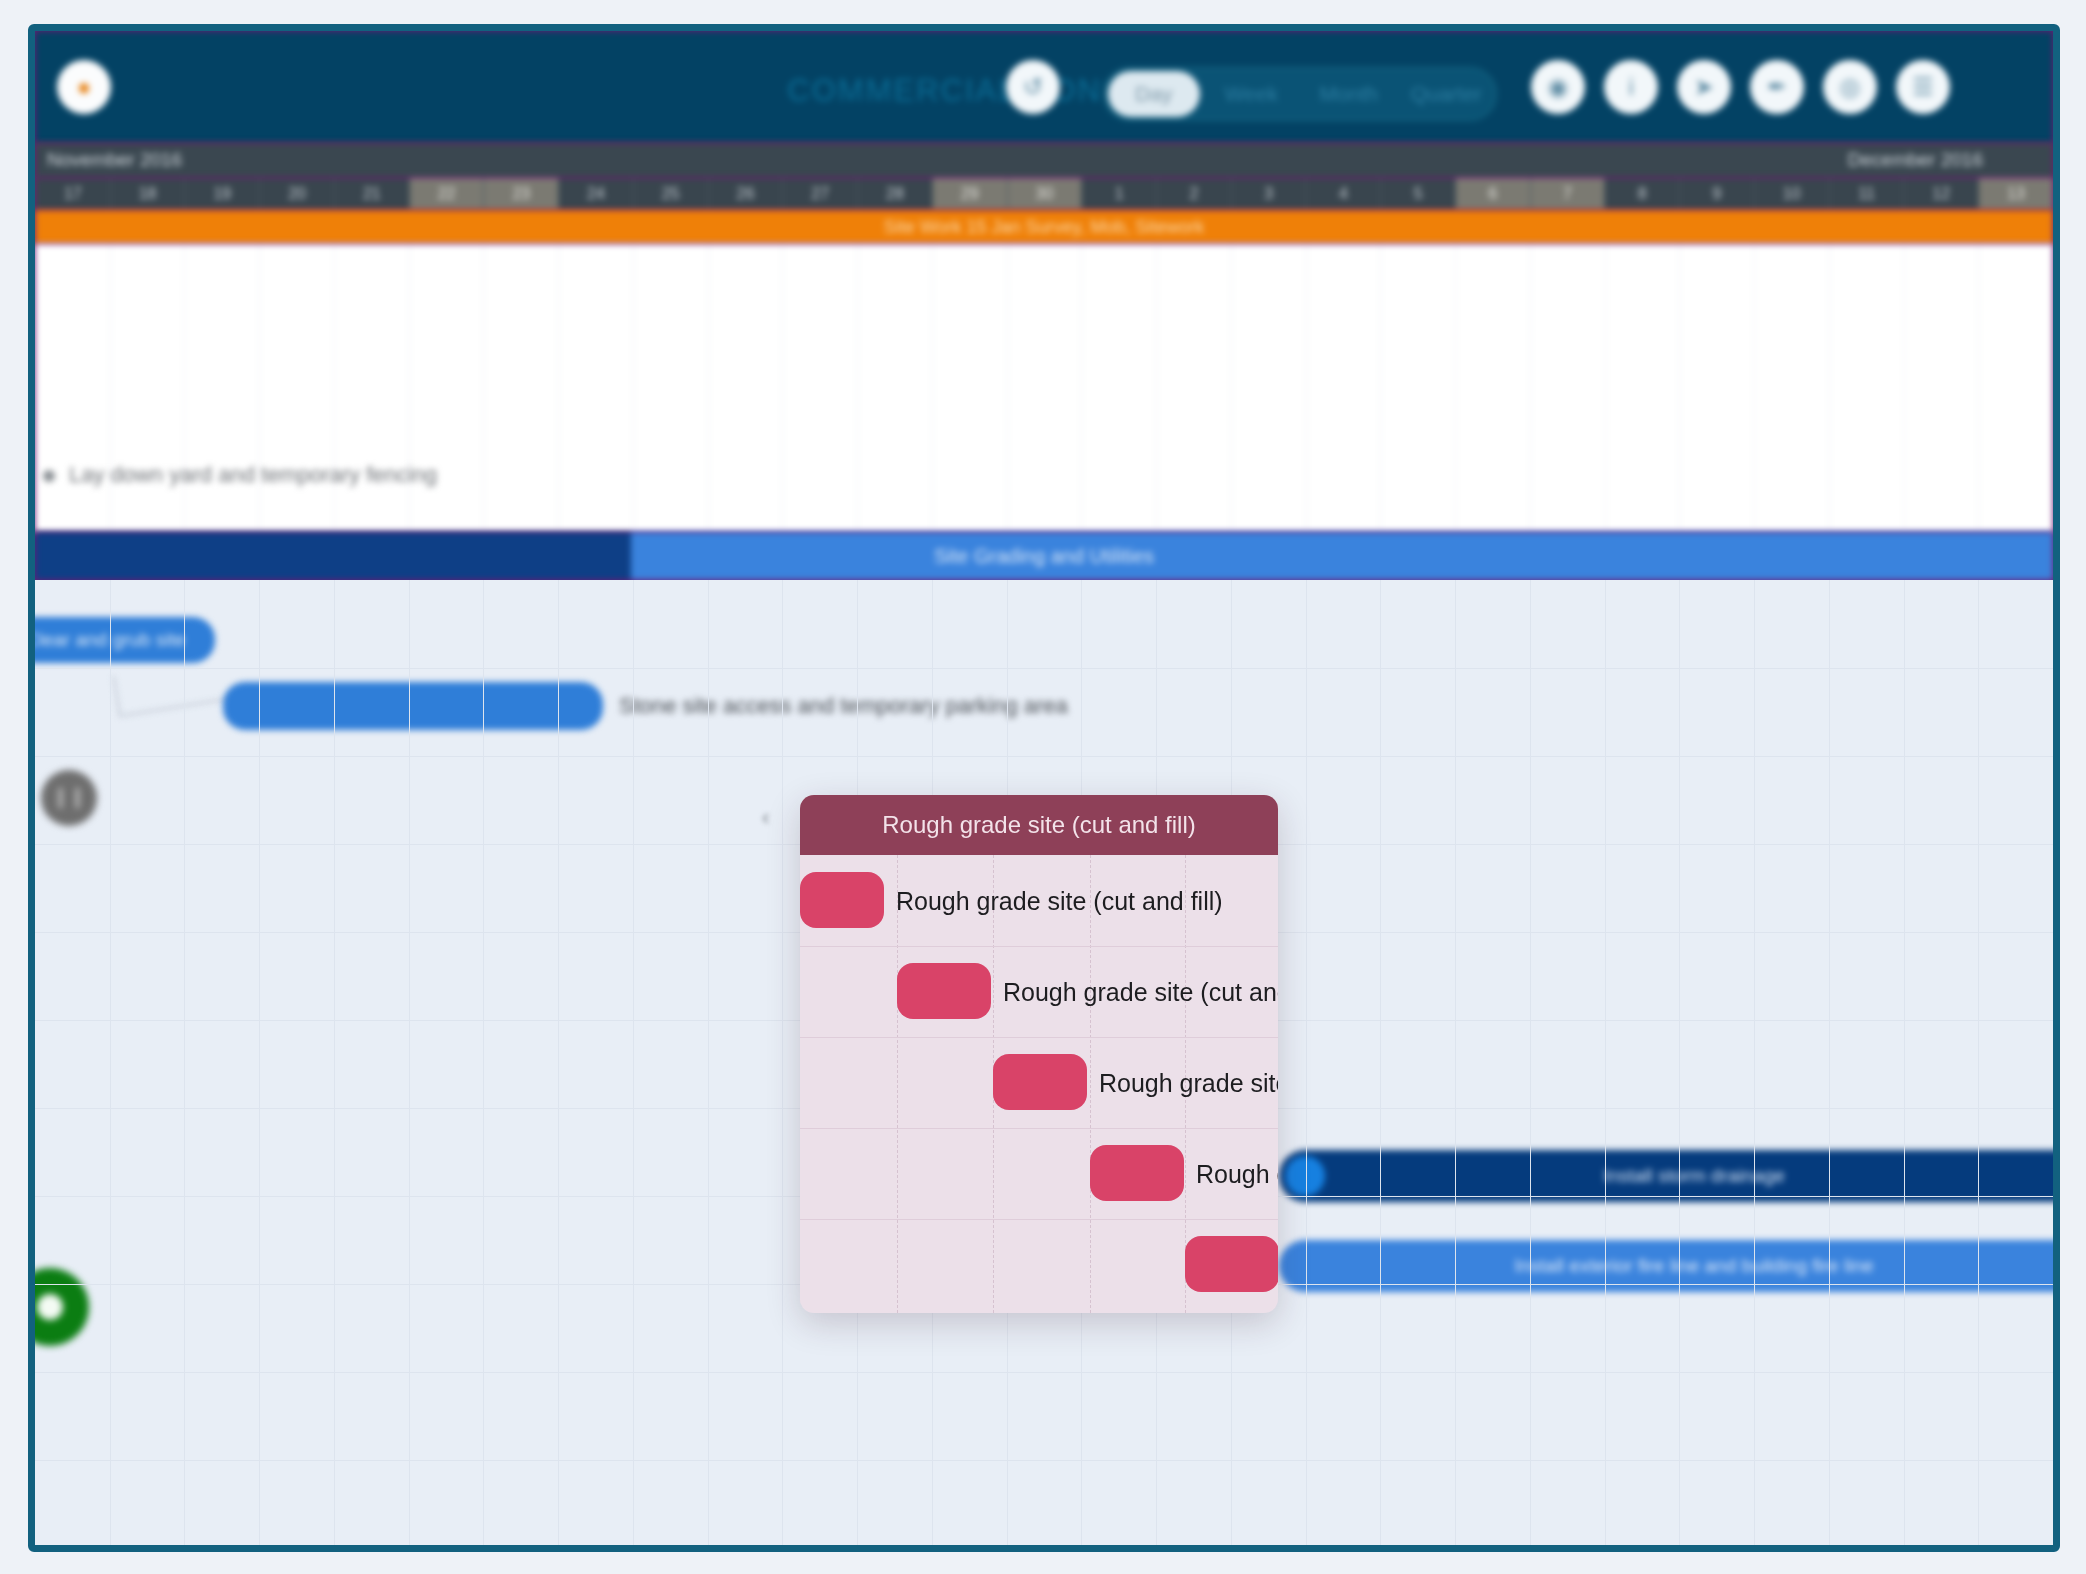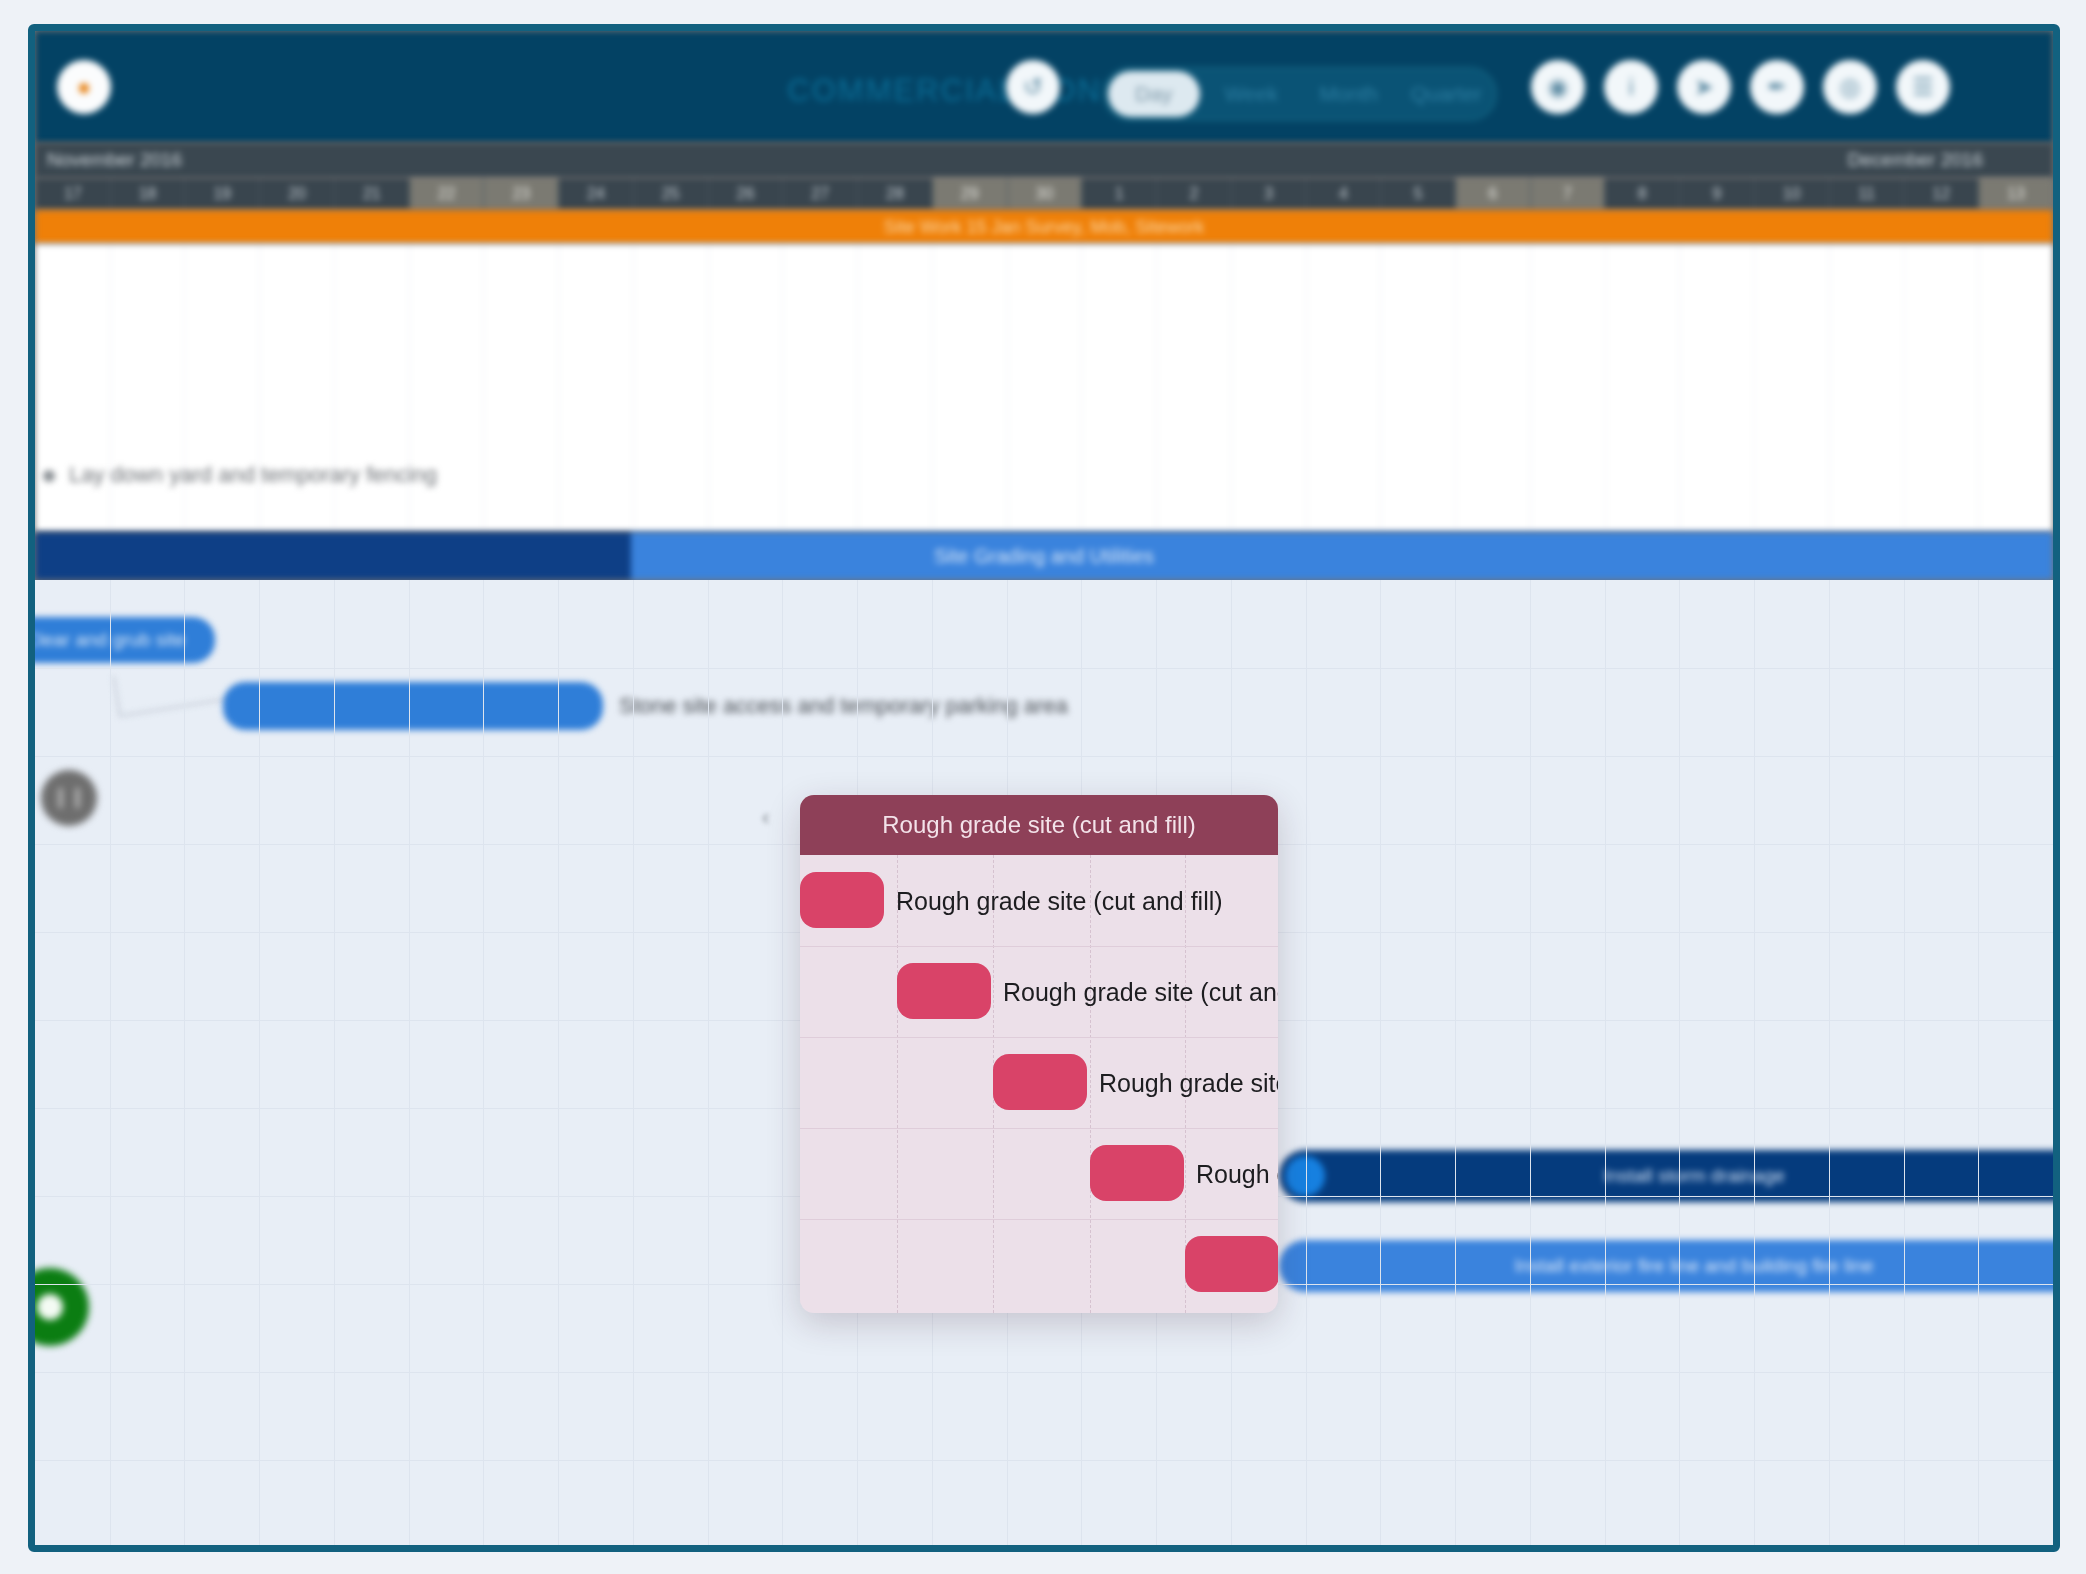--- a/index.html
+++ b/index.html
@@ -11,21 +11,21 @@
   }
 
   
   #app-frame {
     position: absolute;
     left: 28px; top: 24px;
     width: 2032px; height: 1528px;
     border: 7px solid #12617f;
     border-radius: 6px;
     overflow: hidden;
-    background: #737373;
+    background: #701a75;
   }
 
   
   #topbar {
     position: absolute; left: 0; top: 0;
     width: 100%; height: 112px;
     background: #034264;
     filter: blur(3.1px);
   }
   #app-title {

